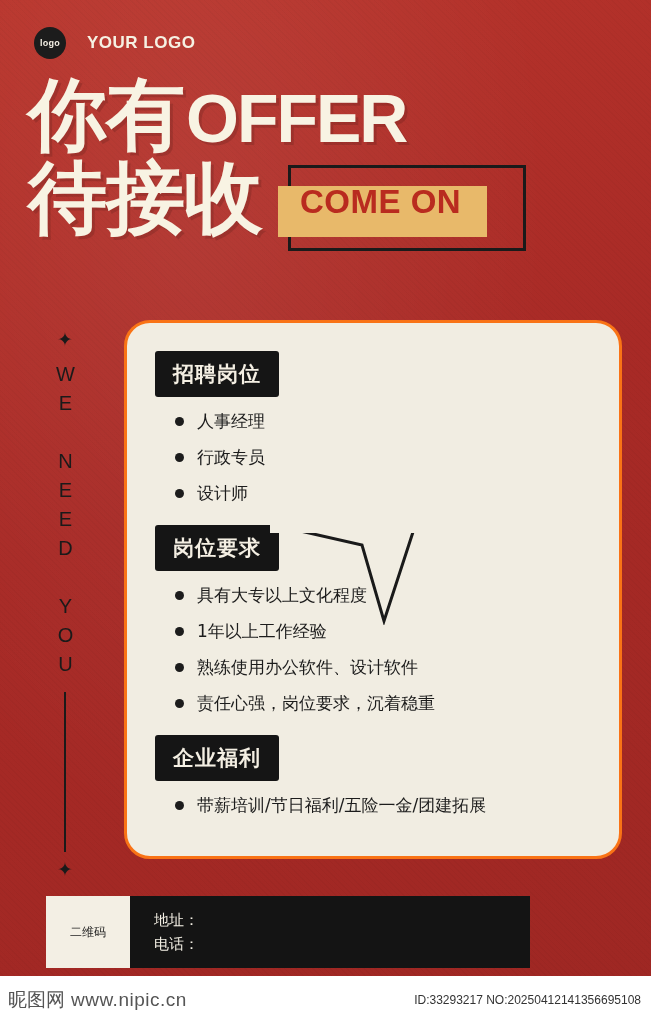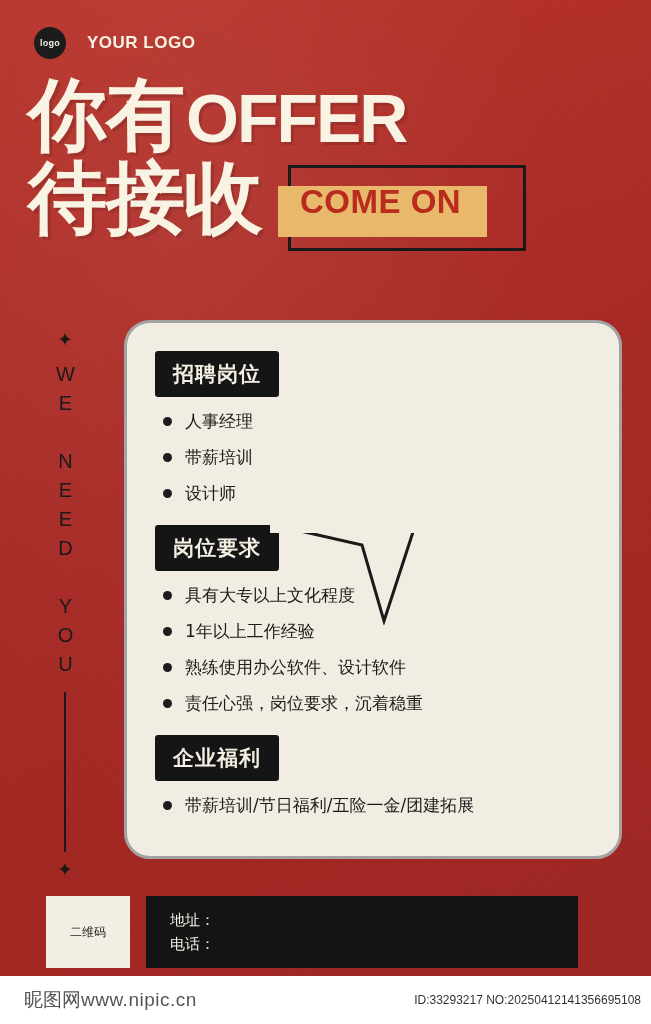--- a/index.html
+++ b/index.html
@@ -169,21 +169,21 @@
     margin-top: 8px;
   }
 
   
   .bubble {
     position: absolute;
     left: 124px;
     top: 320px;
     width: 498px;
     background: #f1ede2;
-    border: 3px solid #a3a3a3;
+    border: 3px solid #f97316;
     border-radius: 26px;
     z-index: 5;
     padding: 26px 0 26px 0;
     box-sizing: border-box;
   }
   .tail-shape {
     position: absolute;
     left: 266px;
     top: 525px;
     width: 150px;
@@ -200,21 +200,21 @@
     padding: 9px 18px;
     margin-left: 28px;
     border-radius: 3px;
     letter-spacing: 1px;
     font-family: "DejaVu Sans", "Liberation Sans", sans-serif;
   }
   .sec-label.first { margin-top: 2px; }
   ul.items {
     list-style: none;
     margin: 12px 0 20px 0;
-    padding: 0 0 0 36px;
+    padding: 0 0 0 48px;
   }
   ul.items li {
     position: relative;
     color: #1c1c1c;
     font-size: 17px;
     line-height: 1.35;
     margin: 13px 0;
     padding-left: 22px;
     font-family: "DejaVu Sans", "Liberation Sans", sans-serif;
   }
@@ -228,25 +228,24 @@
     background: #1c1c1c;
     border-radius: 50%;
   }
   .sec-block:last-child ul.items { margin-bottom: 2px; }
 
   
   .footer {
     position: absolute;
     left: 46px;
     bottom: 56px;
-    width: 532px;
+    width: 484px;
     height: 72px;
     z-index: 5;
     display: flex;
-    gap: 16px;
   }
   .qr-box {
     width: 84px;
     height: 72px;
     background: #f3efe4;
     display: flex;
     align-items: center;
     justify-content: center;
     color: #1c1c1c;
     font-size: 12px;
@@ -273,21 +272,22 @@
     width: 651px;
     height: 48px;
     background: #ffffff;
     z-index: 8;
     display: flex;
     align-items: center;
   }
   .wm-left {
     display: flex;
     align-items: baseline;
-    margin-left: 24px;
+    gap: 6px;
+    margin-left: 8px;
   }
   .wm-cn {
     font-size: 19px;
     color: #555555;
     font-family: "DejaVu Sans", "Liberation Sans", sans-serif;
   }
   .wm-url {
     font-size: 19px;
     color: #555555;
     letter-spacing: 0.5px;
@@ -337,21 +337,21 @@
     <polygon points="8,0 148,0 148,4 118,96 96,20" fill="#f1ede2" stroke="#1a1a1a" stroke-width="3"></polygon>
     <rect x="4" y="0" width="146" height="8" fill="#f1ede2"></rect>
   </svg>
 
   <div class="bubble">
 
     <div class="sec-block">
       <div class="sec-label first">招聘岗位</div>
       <ul class="items">
         <li>人事经理</li>
-        <li>带薪培训</li>
+        <li>行政专员</li>
         <li>设计师</li>
       </ul>
     </div>
 
     <div class="sec-block">
       <div class="sec-label">岗位要求</div>
       <ul class="items">
         <li>具有大专以上文化程度</li>
         <li>1年以上工作经验</li>
         <li>熟练使用办公软件、设计软件</li>

